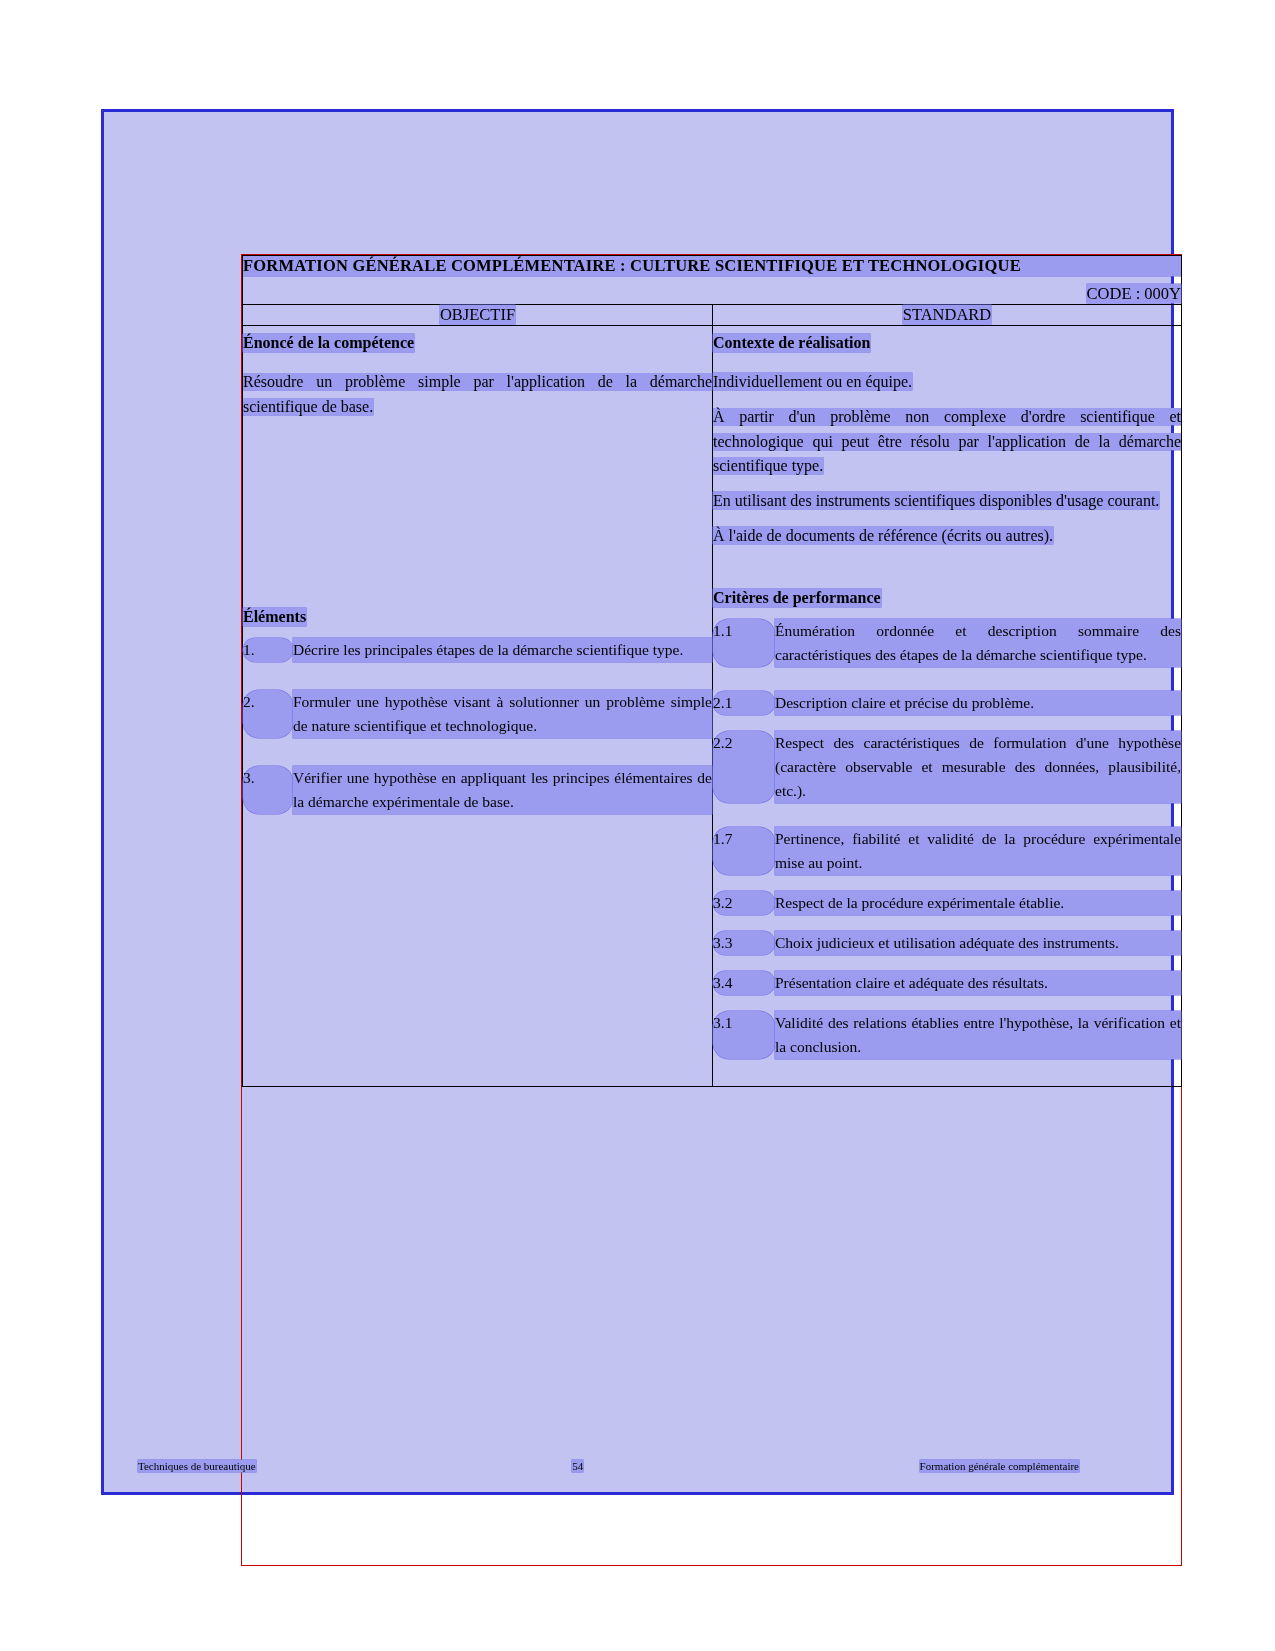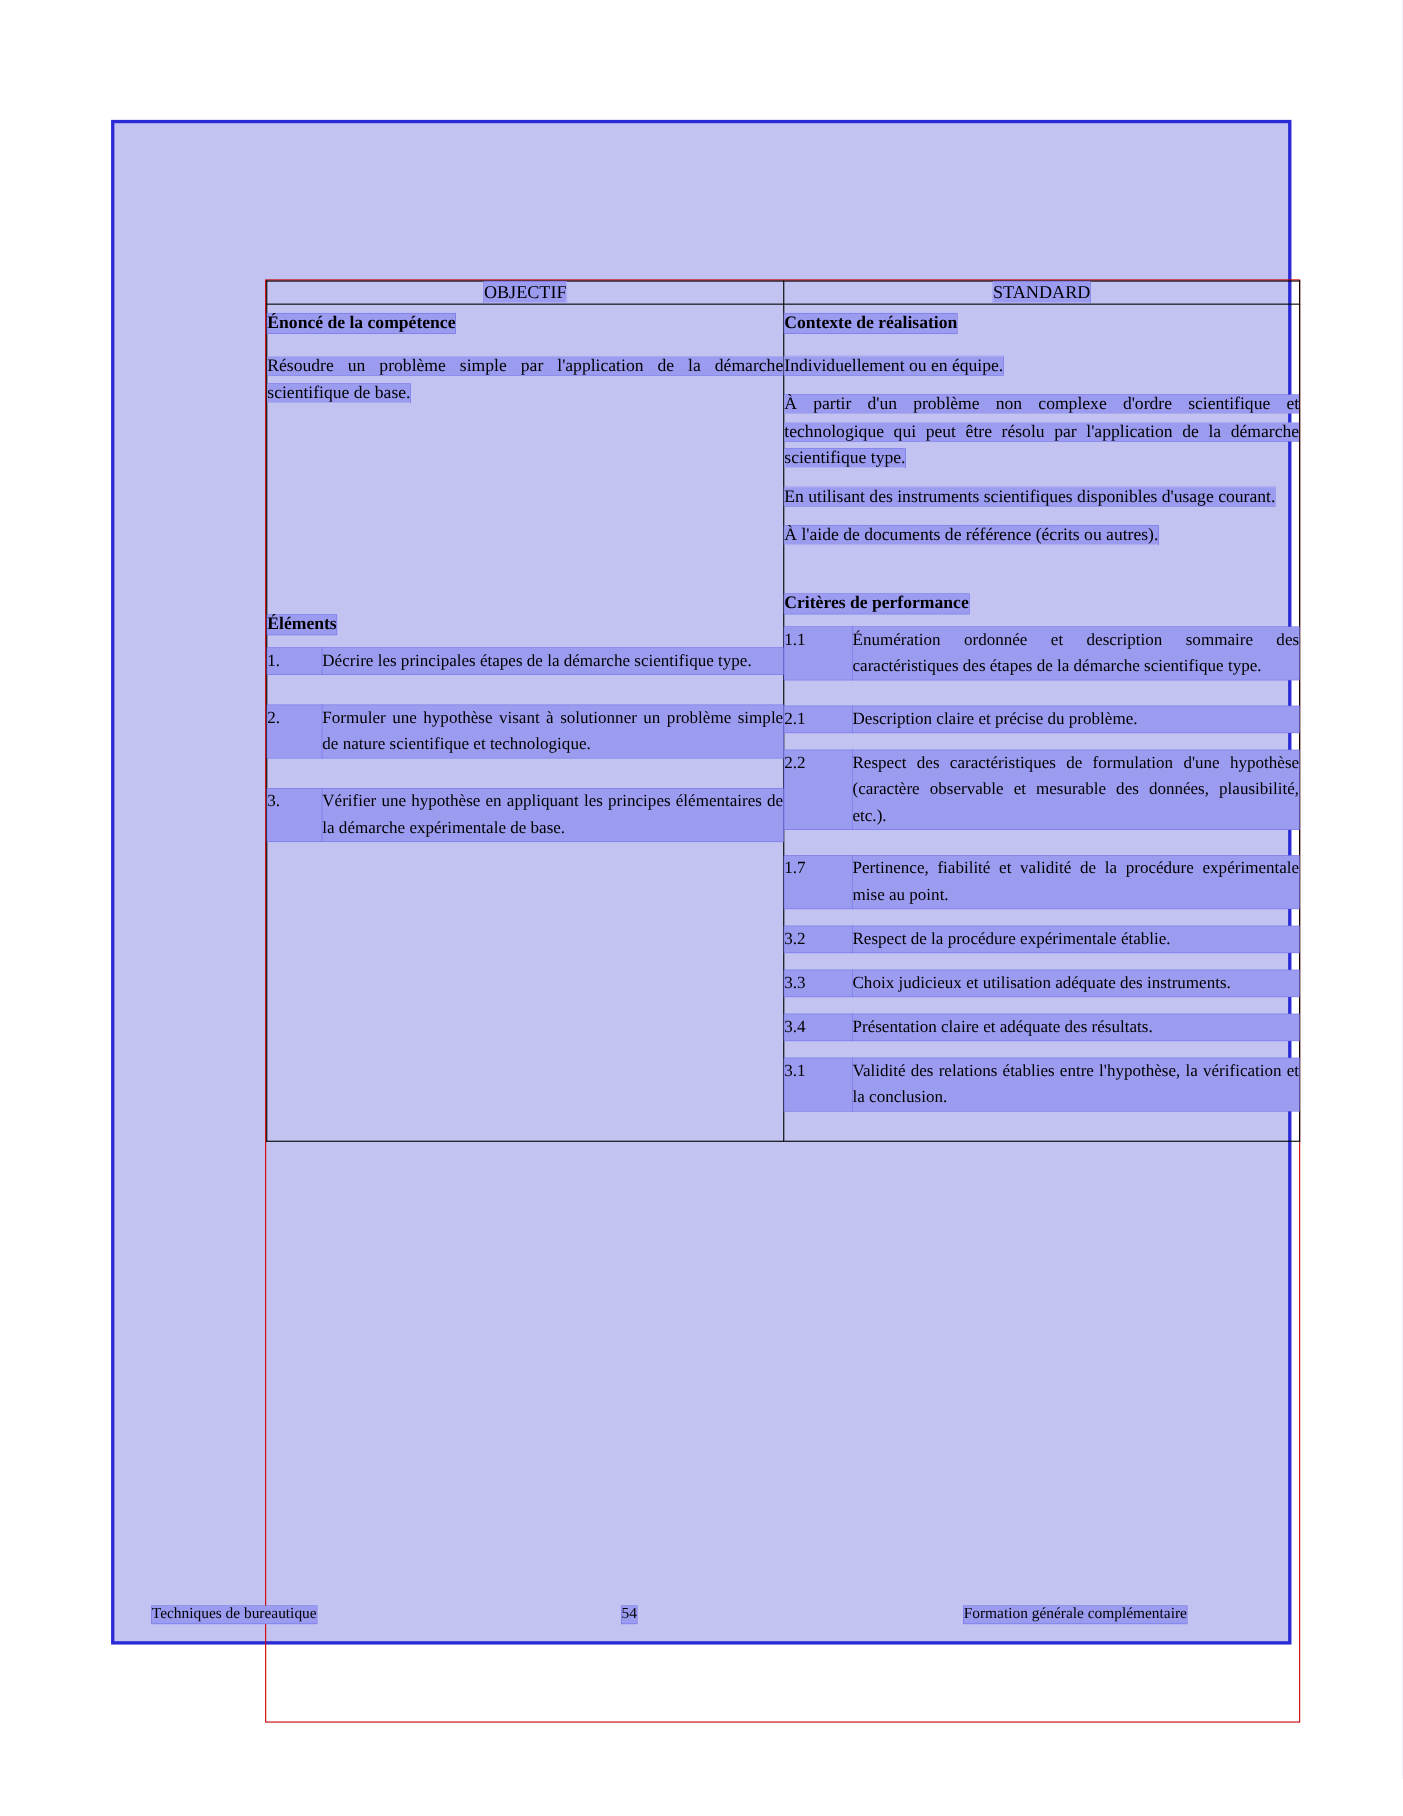--- a/index.html
+++ b/index.html
@@ -95,20 +95,21 @@
   
   .item {
     display: flex;
     font-size: 15.5px;
     line-height: 1.55;
     margin-bottom: 16px;
   }
   .item .num {
     flex: 0 0 34px;
     padding-right: 16px;
+    border-radius: 16px;
   }
   .item .num.wide {
     flex: 0 0 46px;
   }
   .item .txt {
     flex: 1 1 auto;
     text-align: justify;
   }
   .activities {
     text-align: center;
@@ -135,39 +136,47 @@
   .bottomcell {
     height: 400px;
   }
   
   .footer {
     position: absolute;
     left: 138px;
     top: 1460px;
     width: 941px;
     display: flex;
-    font-size: 14px;
+    font-size: 11px;
     justify-content: space-between;
     align-items: flex-end;
   }
   .footer .mid { position: relative; left: -10px; }
 </style>
 </head>
 <body>
 
 <div class="page-frame">
   <div class="doc-inner"></div>
 
   <table class="main">
     <colgroup>
       <col style="width:470px">
       <col style="width:469px">
     </colgroup>
 
     <tbody>
+        <tr class="title-row">
+      <td colspan="2" class="pad">
+        <div class="title-line sel bold">FORMATION GÉNÉRALE COMPLÉMENTAIRE : CULTURE SCIENTIFIQUE ET TECHNOLOGIQUE</div>
+        <div class="code-line">
+          <span class="sel">CODE : 000Y</span>
+        </div>
+      </td>
+    </tr>
 
     <tr>
       <td class="colhead">
         <span class="sel">OBJECTIF</span>
       </td>
       <td class="colhead">
         <span class="sel">STANDARD</span>
       </td>
     </tr>
 

